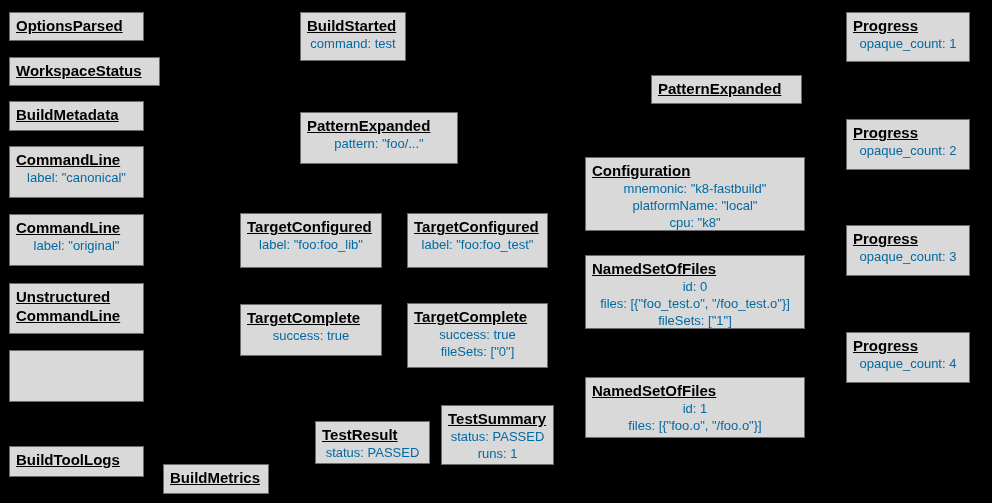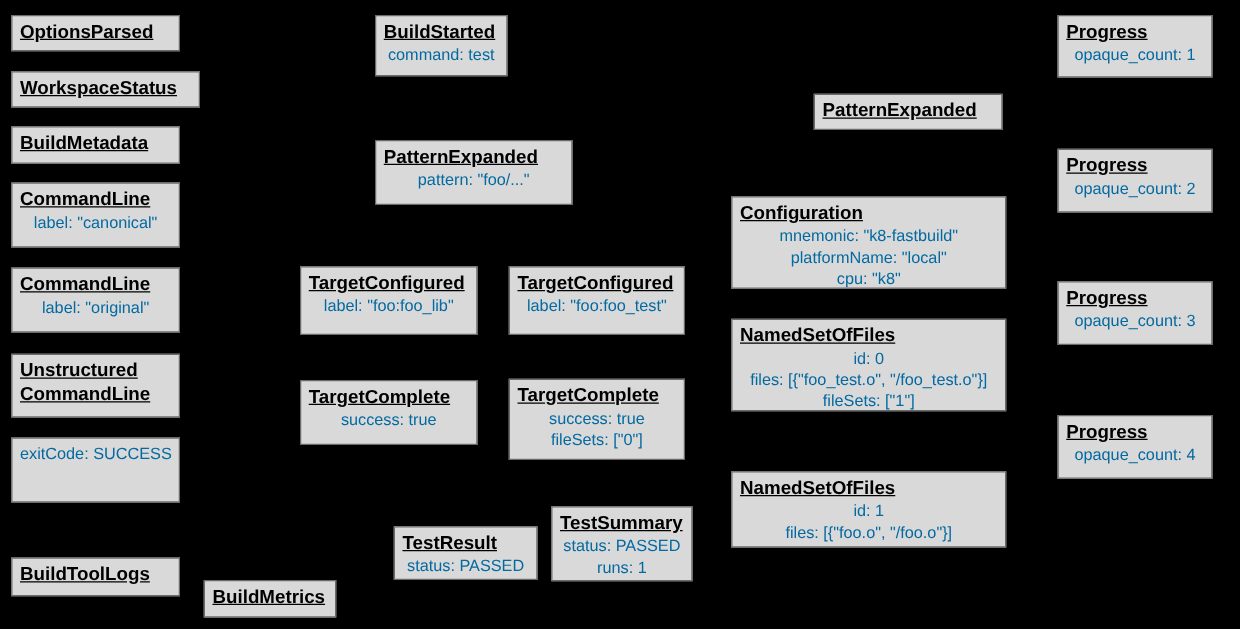--- a/index.html
+++ b/index.html
@@ -74,23 +74,20 @@
         <div class="detail-line">label: "original"</div>
       </div>
   </div>
 
   <div class="box" style="left:9px;top:283px;width:135px;height:51px">
     <div class="box-title">Unstructured CommandLine</div>
     <div class="box-lines"></div>
   </div>
 
   <div class="box" style="left:9px;top:350px;width:135px;height:52px">
-    <div class="box-lines">
-        <div class="detail-line">exitCode: SUCCESS</div>
-      </div>
   </div>
 
   <div class="box" style="left:9px;top:446px;width:135px;height:31px">
     <div class="box-title">BuildToolLogs</div>
     <div class="box-lines"></div>
   </div>
 
   <div class="box" style="left:163px;top:464px;width:106px;height:30px">
     <div class="box-title">BuildMetrics</div>
     <div class="box-lines"></div>

